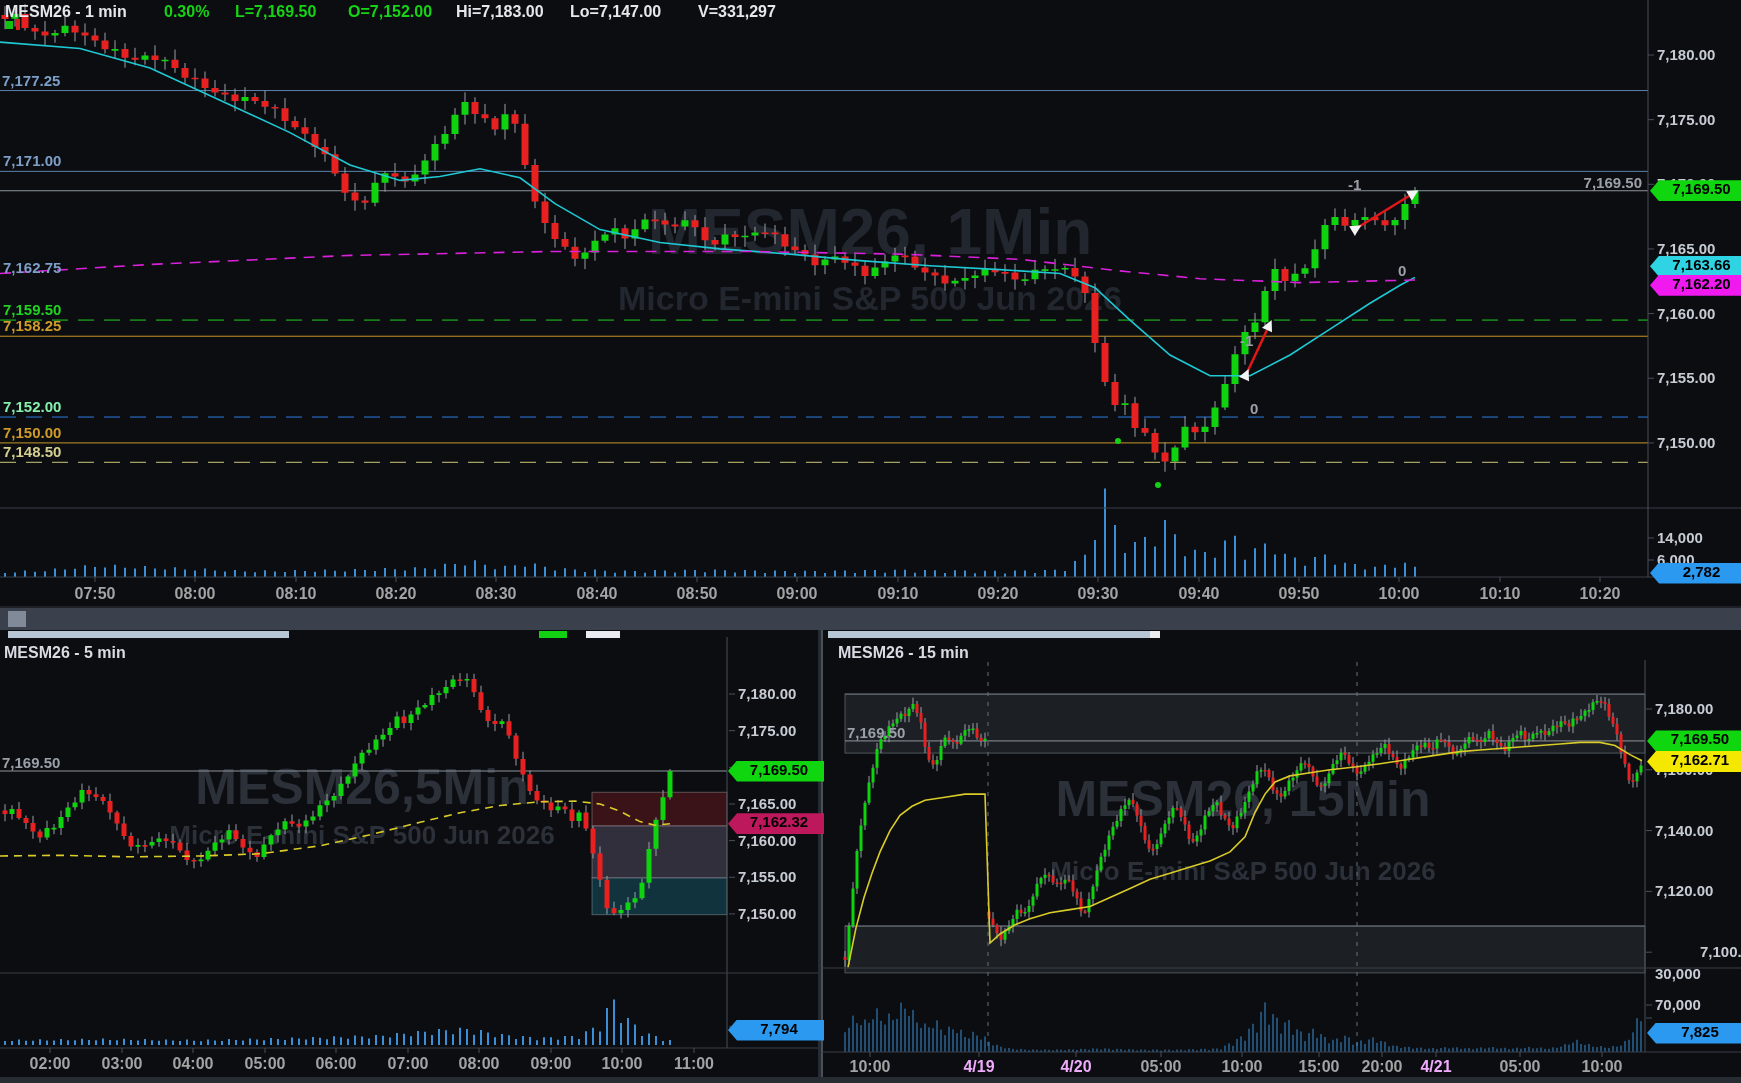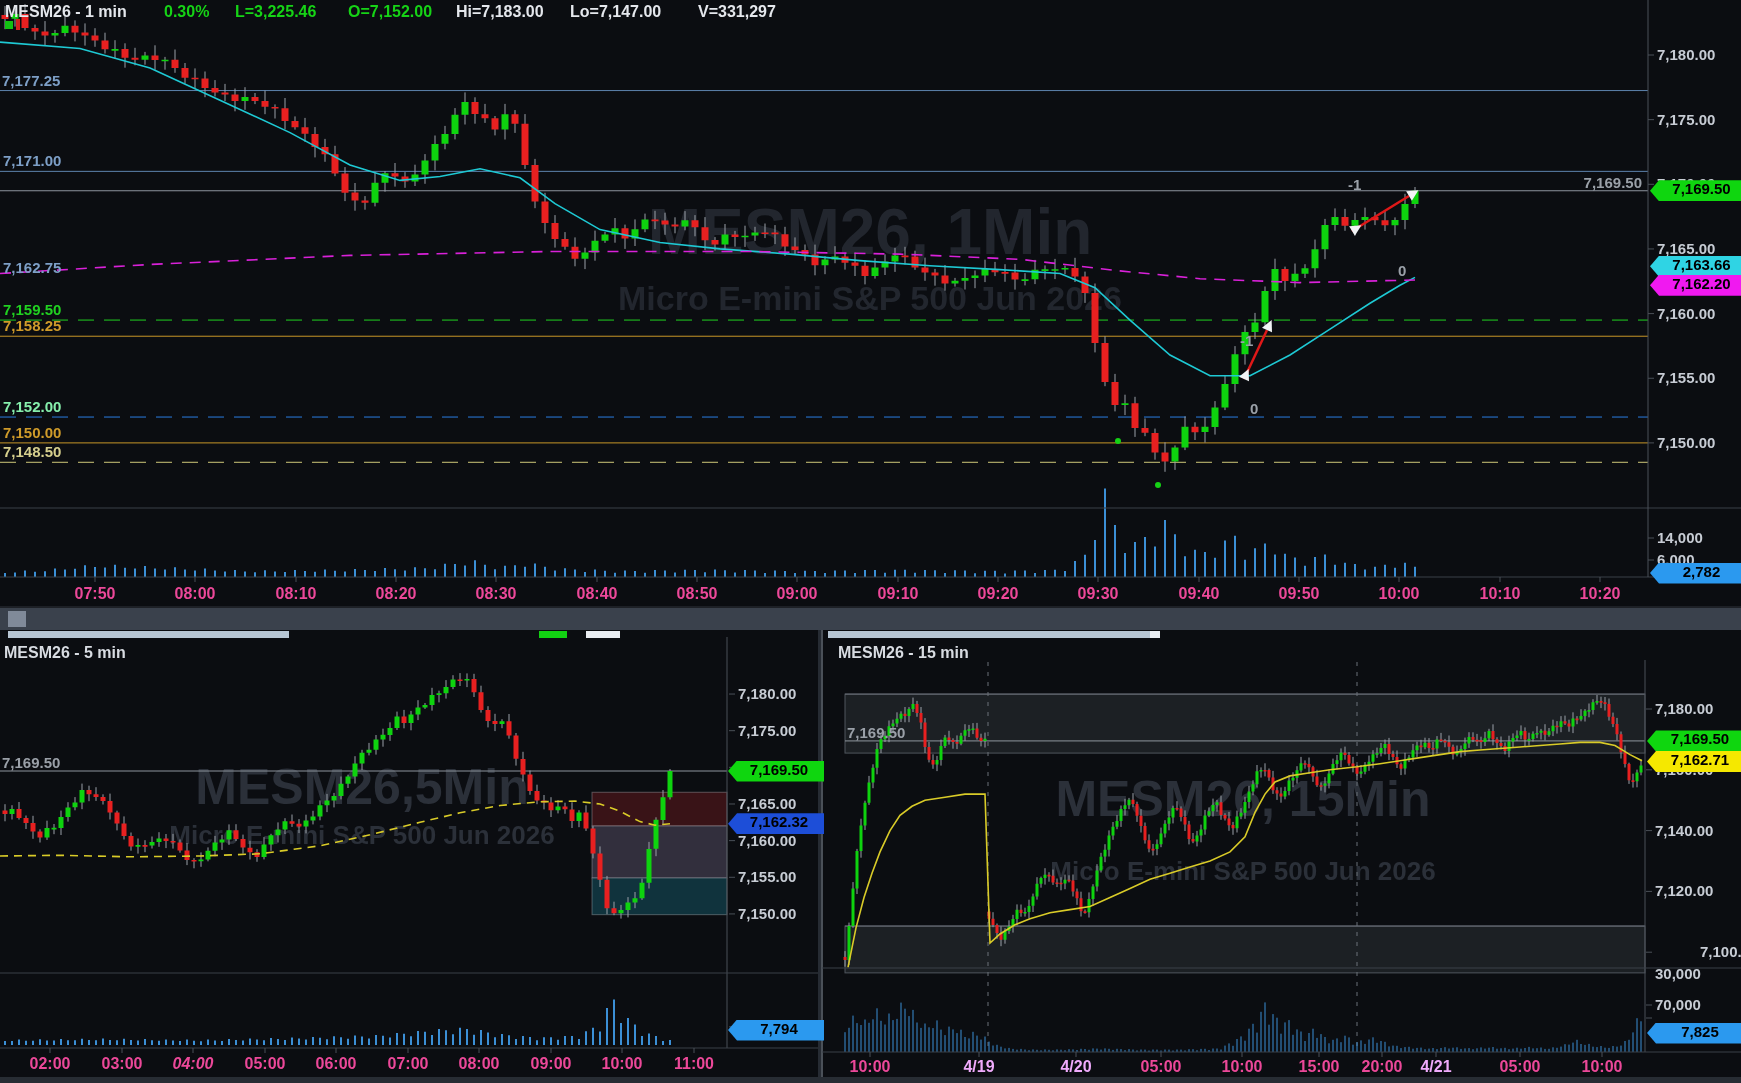--- a/index.html
+++ b/index.html
@@ -5,21 +5,21 @@
   html,body{margin:0;padding:0;background:#0b0d11;}
   #root{position:relative;width:1741px;height:1083px;background:#0b0d11;overflow:hidden;
         font-family:"Liberation Sans","DejaVu Sans",sans-serif;}
   #gfx{position:absolute;left:0;top:0;}
   .hspan{position:absolute;top:3px;font:bold 16px "Liberation Sans",sans-serif;color:#e4e7ec;white-space:nowrap;text-align:center;}
   .grn{color:#16d316;}
   .ptitle{position:absolute;font:bold 16px "Liberation Sans",sans-serif;color:#d8dce2;white-space:nowrap;}
   .lbl{position:absolute;font:bold 15px "Liberation Sans",sans-serif;color:#c7ccd4;white-space:nowrap;line-height:18px;}
   .c-steel{color:#7d9fc7}.c-lime{color:#21d121}.c-orange{color:#cf9b2a}
   .c-bblue{color:#86efac}.c-khaki{color:#d6cf8d}.c-gray{color:#9aa0a8}
-  .tlbl{position:absolute;font:bold 16px "Liberation Sans",sans-serif;color:#ec4899;width:64px;text-align:center;white-space:nowrap;}
+  .tlbl{position:absolute;font:bold 16px "Liberation Sans",sans-serif;color:#a3a3a3;width:64px;text-align:center;white-space:nowrap;}
   .dlbl{color:#f0abfc;}
   .badge{position:absolute;height:21px;line-height:21px;font:bold 15px "Liberation Sans",sans-serif;color:#000;
          text-align:center;clip-path:polygon(9px 0,100% 0,100% 100%,9px 100%,0 50%);padding-left:6px;}
   #scrollrow{position:absolute;left:0;top:608px;width:1741px;height:22px;background:#3a414c;}
   #scrollhandle{position:absolute;left:8px;top:3px;width:18px;height:16px;background:#808a99;}
   .strip{position:absolute;top:631px;height:7px;}
 </style>
 </head>
 <body>
 
@@ -150,21 +150,21 @@
       <line x1="1319" y1="1052" x2="1319" y2="1057" stroke="#4a5058"></line>
       <line x1="1382" y1="1052" x2="1382" y2="1057" stroke="#4a5058"></line>
       <line x1="1436" y1="1052" x2="1436" y2="1057" stroke="#4a5058"></line>
       <line x1="1520" y1="1052" x2="1520" y2="1057" stroke="#4a5058"></line>
       <line x1="1602" y1="1052" x2="1602" y2="1057" stroke="#4a5058"></line>
     </svg>
 
   <div>
     <span class="hspan" style="left:5px">MESM26 - 1 min</span>
     <span class="hspan grn" style="left:164px">0.30%</span>
-    <span class="hspan grn" style="left:235px">L=3,225.46</span>
+    <span class="hspan grn" style="left:235px">L=7,169.50</span>
     <span class="hspan grn" style="left:348px">O=7,152.00</span>
     <span class="hspan" style="left:456px">Hi=7,183.00</span>
     <span class="hspan" style="left:570px">Lo=7,147.00</span>
     <span class="hspan" style="left:698px">V=331,297</span>
   </div>
 
   <div class="ptitle" style="left:4px;top:644px">MESM26 - 5 min</div>
   <div class="ptitle" style="left:838px;top:644px">MESM26 - 15 min</div>
 
   <div id="scrollrow">
@@ -224,25 +224,25 @@
       <div class="tlbl" style="left: 1568px; top: 585px;">10:20</div>
       <div class="lbl " style="left: 738px; top: 758.335px;">7,170.00</div>
       <div class="lbl " style="left: 738px; top: 1017.82px;">10,000</div>
       <div class="lbl " style="left: 738px; top: 685.035px;">7,180.00</div>
       <div class="lbl " style="left: 738px; top: 721.685px;">7,175.00</div>
       <div class="lbl " style="left: 738px; top: 794.985px;">7,165.00</div>
       <div class="lbl " style="left: 738px; top: 831.635px;">7,160.00</div>
       <div class="lbl " style="left: 738px; top: 868.285px;">7,155.00</div>
       <div class="lbl " style="left: 738px; top: 904.935px;">7,150.00</div>
       <div class="badge" style="left: 728px; top: 760.5px; width: 90px; background: rgb(15, 214, 15);">7,169.50</div>
-      <div class="badge" style="left: 728px; top: 813.129px; width: 90px; background: #1d4ed8;">7,162.32</div>
+      <div class="badge" style="left: 728px; top: 813.129px; width: 90px; background: #be185d;">7,162.32</div>
       <div class="badge" style="left: 728px; top: 1019.5px; width: 90px; background: rgb(43, 153, 239);">7,794</div>
       <div class="tlbl" style="left: 18px; top: 1055px;">02:00</div>
       <div class="tlbl" style="left: 90px; top: 1055px;">03:00</div>
-      <div class="tlbl" style="left: 161px; top: 1055px; font-style: italic;">04:00</div>
+      <div class="tlbl" style="left: 161px; top: 1055px;">04:00</div>
       <div class="tlbl" style="left: 233px; top: 1055px;">05:00</div>
       <div class="tlbl" style="left: 304px; top: 1055px;">06:00</div>
       <div class="tlbl" style="left: 376px; top: 1055px;">07:00</div>
       <div class="tlbl" style="left: 447px; top: 1055px;">08:00</div>
       <div class="tlbl" style="left: 519px; top: 1055px;">09:00</div>
       <div class="tlbl" style="left: 590px; top: 1055px;">10:00</div>
       <div class="tlbl" style="left: 662px; top: 1055px;">11:00</div>
       <div class="lbl " style="left: 1655px; top: 760.8px;">7,160.00</div>
       <div class="lbl " style="left: 1655px; top: 700px;">7,180.00</div>
       <div class="lbl " style="left: 1655px; top: 821.6px;">7,140.00</div>

